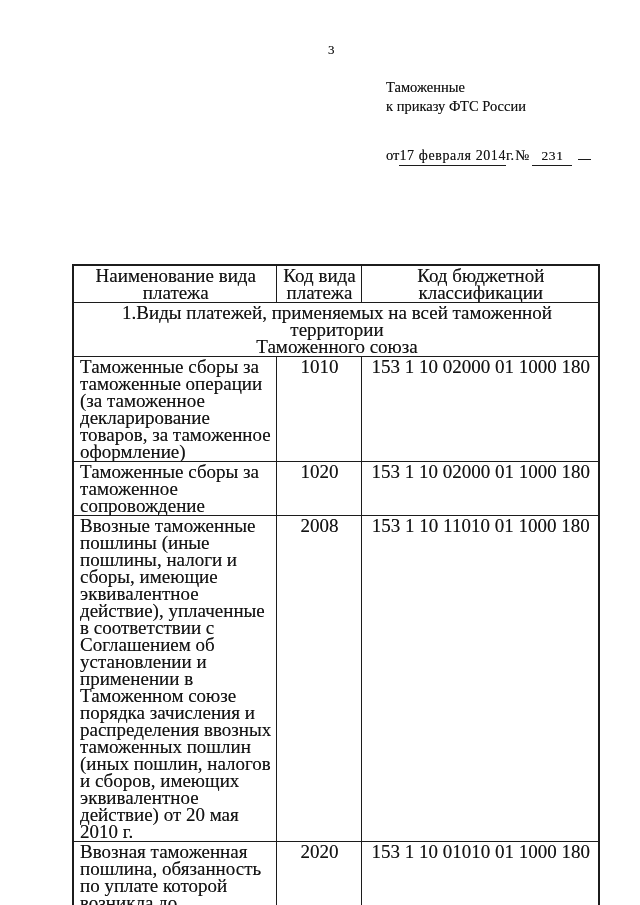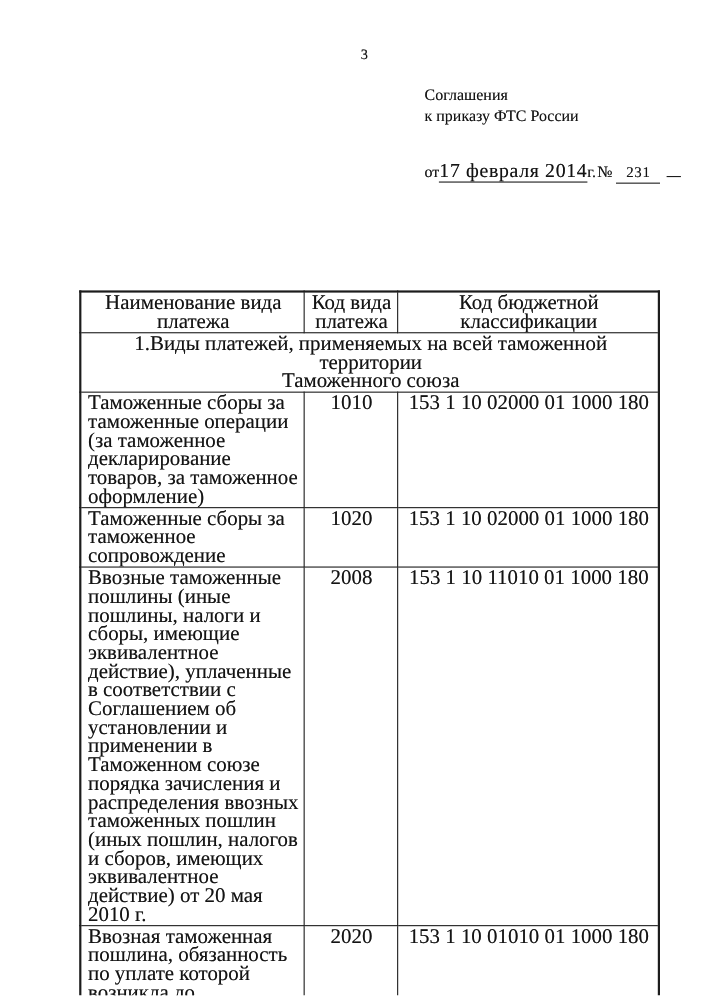--- a/index.html
+++ b/index.html
@@ -31,21 +31,21 @@
     line-height: 19px;
     white-space: nowrap;
   }
   .annex-date-line { margin-top: 0; }
   .blank {
     display: inline-block;
     border-bottom: 1.2px solid #1c1c1c;
     text-align: center;
     letter-spacing: 0.6px;
   }
-  .blank-date { min-width: 104px; font-size: 18px; margin-top: 30px; }
+  .blank-date { min-width: 104px; font-size: 14px; margin-top: 30px; }
   .blank-num  { min-width: 40px;  font-size: 13.5px; }
   .blank-tail { min-width: 13px; margin-left: 6px; }
   .nosign { margin-left: 1px; }
   .doc-title {
     position: absolute;
     left: 62px;
     top: 158px;
     width: 546px;
     text-align: center;
     font-weight: bold;
@@ -87,21 +87,21 @@
   td.kbk-cell  { text-align: center; vertical-align: top; padding: 1px 2px; white-space: nowrap; }
 </style>
 </head>
 <body>
 
 <div class="page">
 
   <div class="page-number">3</div>
 
   <div class="annex">
-    <div>Соглашения</div>
+    <div>Таможенные</div>
     <div>к приказу ФТС России</div>
     <div class="annex-date-line">
       <span>от</span><span class="blank blank-date">17 февраля 2014</span><span>г.</span><span class="nosign">№</span> <span class="blank blank-num">231</span><span class="blank blank-tail"></span>
     </div>
   </div>
 
 
   <table class="doc-table">
     <colgroup>
       <col style="width:203px">

